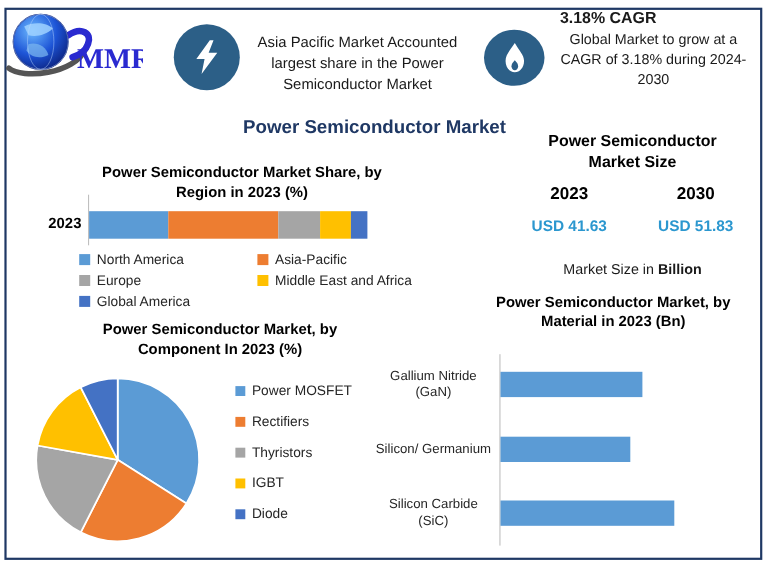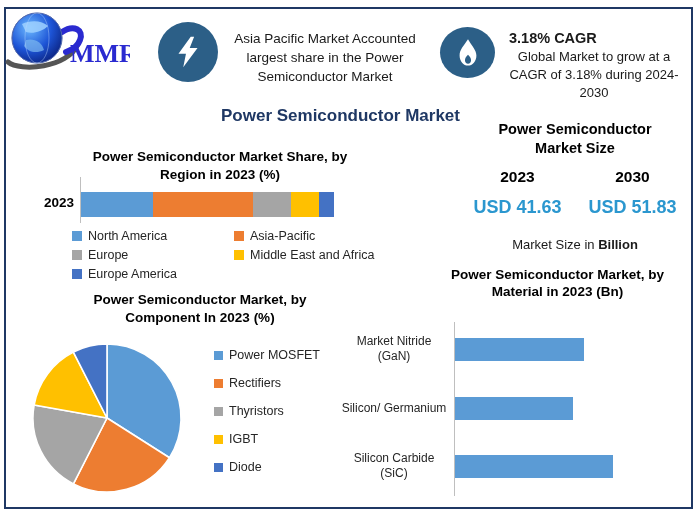--- a/index.html
+++ b/index.html
@@ -10,39 +10,39 @@
   }
   .frame{position:absolute;left:4px;top:7px;width:685px;height:498px;border:2px solid #1f3864;}
   .abs{position:absolute;}
   .center{text-align:center;}
   
   .logo-box{left:2px;top:10px;width:128px;height:64px;}
   .badge{border-radius:50%;background:#2c5f87;display:flex;align-items:center;justify-content:center;}
   .badge-bolt{left:158px;top:22px;width:60px;height:60px;}
   .badge-flame{left:440px;top:27px;width:55px;height:51px;}
   .hl-text{left:222px;top:29px;width:206px;font-size:13.5px;line-height:19px;color:#1a1a1a;}
-  .cagr-box{left:499px;top:30px;width:190px;}
+  .cagr-box{left:499px;top:9px;width:190px;}
   .cagr-title{font-size:14.5px;font-weight:bold;color:#1a1a1a;padding-left:10px;}
   .cagr-text{font-size:13px;line-height:18px;color:#1a1a1a;text-align:center;margin-top:2px;}
   
   .main-title{left:40px;top:106px;width:420px;font-size:17px;font-weight:bold;color:#1f3864;text-align:right;}
   
   .region-title{left:60px;top:148px;width:320px;font-size:13.5px;font-weight:bold;line-height:18px;color:#000;}
   .region-axis{left:80px;top:177px;width:1px;height:46px;background:#bfbfbf;}
   .region-bar{left:81px;top:192px;width:253px;height:25px;display:flex;}
   .region-year{left:18px;top:195px;width:56px;text-align:right;font-size:13.5px;font-weight:bold;color:#000;}
   .region-legend{left:72px;top:229px;width:300px;display:grid;grid-template-columns:162px 1fr;row-gap:5px;}
   .lg-item{display:flex;align-items:center;font-size:12.5px;color:#262626;white-space:nowrap;}
   .lg-item .swatch{width:10px;height:10px;margin-right:6px;flex:0 0 auto;}
   
   .ms-title{left:460px;top:120px;width:230px;font-size:14.5px;font-weight:bold;line-height:19px;color:#000;}
   .ms-years{left:460px;top:168px;width:230px;display:flex;}
   .ms-years div{flex:1;text-align:center;font-size:15.5px;font-weight:bold;color:#000;}
   .ms-values{left:460px;top:197px;width:230px;display:flex;}
-  .ms-values div{flex:1;text-align:center;font-size:18px;font-weight:bold;color:#2b97cf;}
+  .ms-values div{flex:1;text-align:center;font-size:14px;font-weight:bold;color:#2b97cf;}
   .ms-note{left:460px;top:237px;width:230px;font-size:13px;color:#1a1a1a;}
   
   .comp-title{left:30px;top:291px;width:340px;font-size:13.5px;font-weight:bold;line-height:18px;color:#000;}
   .pie-svg{left:31px;top:342px;}
   .pie-legend{left:214px;top:348px;display:flex;flex-direction:column;gap:14px;}
   .pie-legend .lg-item .swatch{width:9px;height:9px;}
   
   .mat-title{left:425px;top:266px;width:265px;font-size:13.5px;font-weight:bold;line-height:17px;color:#000;}
   .mat-chart{left:340px;top:318px;width:346px;height:184px;}
   .mat-axis{position:absolute;left:114px;top:4px;width:1px;height:174px;background:#bfbfbf;}
@@ -122,21 +122,21 @@
     <div class="lg-item">
       <span class="swatch" style="background:#a5a5a5"></span>
       <span>Europe</span>
     </div>
     <div class="lg-item">
       <span class="swatch" style="background:#ffc000"></span>
       <span>Middle East and Africa</span>
     </div>
     <div class="lg-item">
       <span class="swatch" style="background:#4472c4"></span>
-      <span>Europe America</span>
+      <span>Global America</span>
     </div>
   </div>
 
 <div class="abs ms-title center">
   <div>Power Semiconductor</div>
   <div>Market Size</div>
 </div>
 <div class="abs ms-years">
   <div>2023</div>
   <div>2030</div>
@@ -185,21 +185,21 @@
     </div>
   </div>
 
 <div class="abs mat-title center">
   <div>Power Semiconductor Market, by</div>
   <div>Material in 2023 (Bn)</div>
 </div>
 <div class="abs mat-chart">
   <div class="mat-axis"></div>
 <div class="mat-row" style="top: 8px;">
-      <div class="mat-label">Market Nitride (GaN)</div>
+      <div class="mat-label">Gallium Nitride (GaN)</div>
       <div class="mat-bar" style="width:128.7px"></div>
     </div>
     <div class="mat-row" style="top: 67px;">
       <div class="mat-label">Silicon/ Germanium</div>
       <div class="mat-bar" style="width:118.0px"></div>
     </div>
     <div class="mat-row" style="top: 125px;">
       <div class="mat-label">Silicon Carbide (SiC)</div>
       <div class="mat-bar" style="width:158.0px"></div>
     </div>

